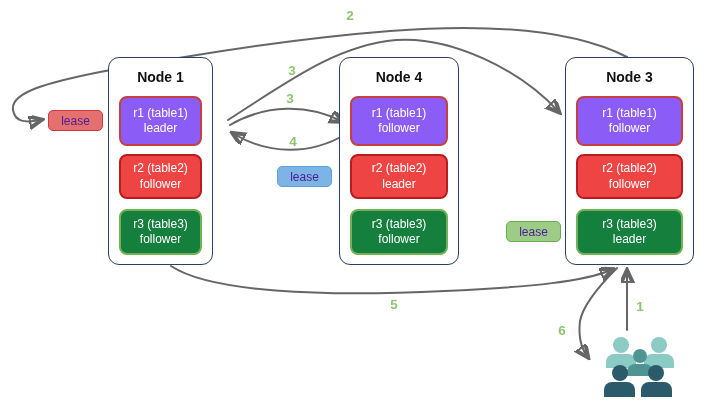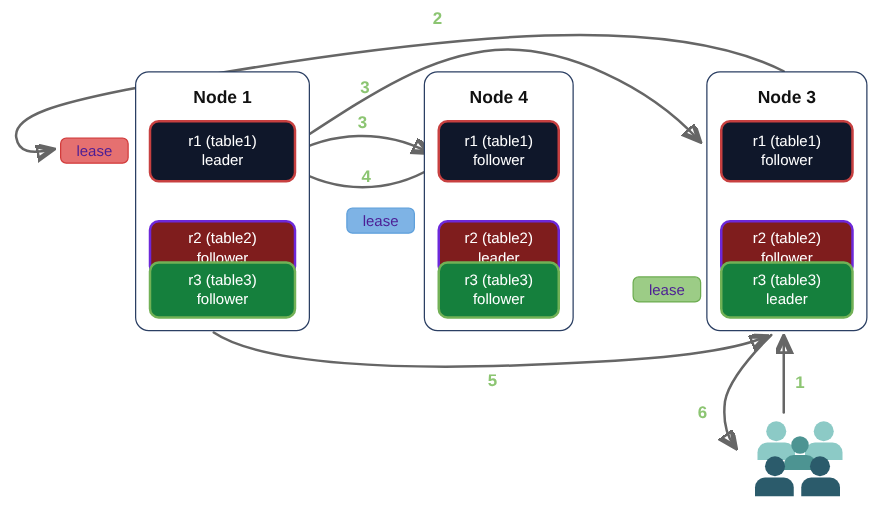--- a/index.html
+++ b/index.html
@@ -7,38 +7,38 @@
     position:relative;width:704px;height:405px;overflow:hidden;background:#ffffff;
     font-family:"Liberation Sans","DejaVu Sans",sans-serif;
   }
   .arrows{position:absolute;left:0;top:0;width:704px;height:405px;}
   .arrows path{fill:none;stroke:#666666;stroke-width:2;stroke-linecap:round;}
 
   .node{
     position:absolute;top:57px;height:208px;background:#ffffff;
     border:1.5px solid #2b3f63;border-radius:11px;box-sizing:border-box;
   }
-  .n1{left:108px;width:140px;}
+  .n1{left:108px;width:105px;}
   .n2{left:339px;width:120px;}
   .n3{left:565px;width:129px;}
   .node-title{
     position:absolute;top:11px;left:0;right:0;text-align:center;
     font-size:14px;font-weight:bold;color:#111111;
   }
   .replica{
     position:absolute;left:10px;right:10px;border-radius:8px;box-sizing:border-box;
     color:#ffffff;font-size:12px;line-height:1.28;text-align:center;
     display:flex;flex-direction:column;align-items:center;justify-content:center;
   }
   .replica span{display:block;}
   .r1{top:38px;height:50px;}
   .r2{top:96px;height:45px;}
   .r3{top:151px;height:46px;}
-  .red{background:#0f172a;border:2px solid #c74040;text-align:right;}
-  .blue{background:#7f1d1d;border:2px solid #6d28d9;margin-top:22px;}
+  .red{background:#8b5cf6;border:2px solid #c74040;text-align:right;}
+  .blue{background:#ef4444;border:2px solid #b91c1c;}
   .green{background:#15803d;border:2px solid #72b156;}
 
   .lease{
     position:absolute;width:55px;height:21px;border-radius:5px;box-sizing:border-box;
     color:#4c1d95;font-size:12px;display:flex;align-items:center;justify-content:center;
   }
   .lease-red{left:48px;top:110px;background:#e57070;border:1.5px solid #d23b3b;}
   .lease-blue{left:277px;top:166px;background:#7eb3e5;border:1.5px solid #5fa0db;}
   .lease-green{left:506px;top:221px;background:#9ccc86;border:1.5px solid #6cac50;}
 

